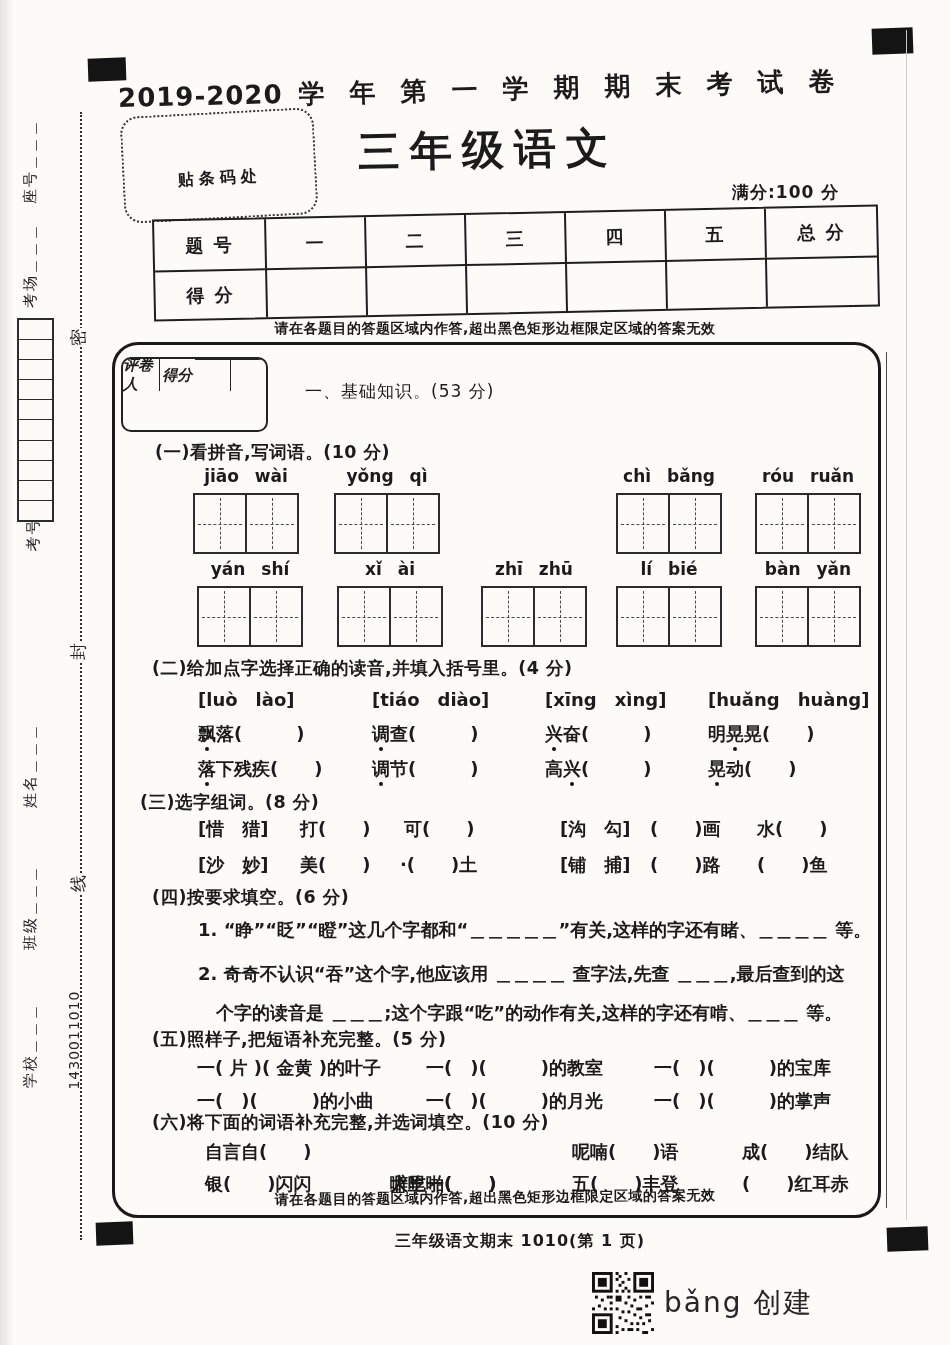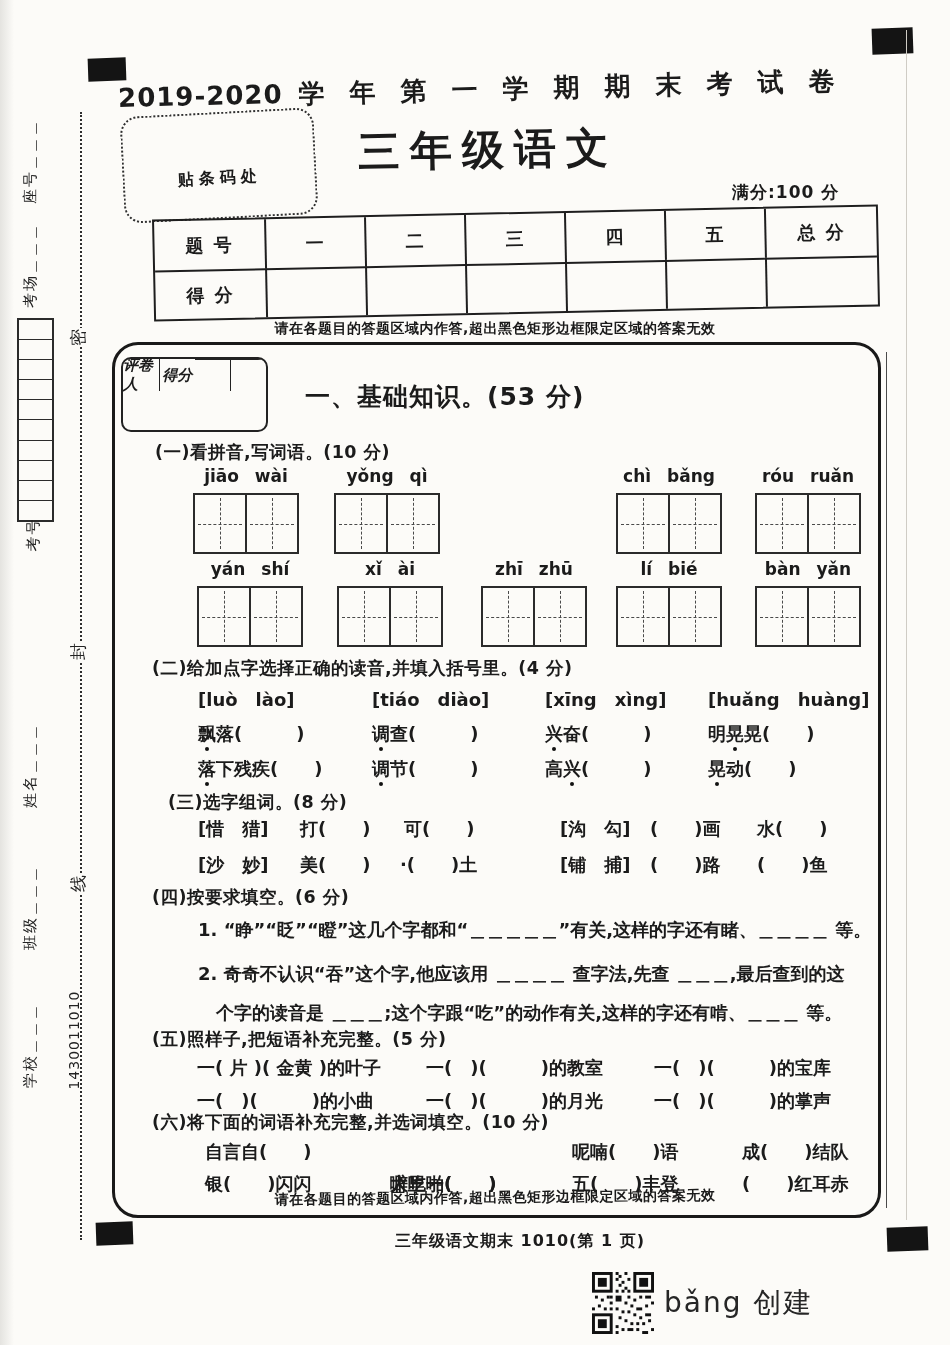--- a/index.html
+++ b/index.html
@@ -51,21 +51,21 @@
   .mainbox{position:absolute;border:3px solid #191919;border-radius:26px;}
 
   
   .grader{position:absolute;border:2.5px solid #222;border-radius:10px;overflow:hidden;
     display:grid;grid-template-columns:1fr 1fr 1fr 1fr;grid-template-rows:32px 37px;font-style:italic;}
   .grader div{border-left:1.5px solid #222;border-top:1.5px solid #222;display:flex;
     align-items:center;justify-content:center;font-size:15px;font-weight:700;}
   .grader div:nth-child(1),.grader div:nth-child(2){border-top:none;}
   .grader div:nth-child(1),.grader div:nth-child(3){border-left:none;}
 
-  .ptitle{position:absolute;font-size:25px;font-weight:700;letter-spacing:1px;}
+  .ptitle{position:absolute;font-size:17px;font-weight:400;letter-spacing:1px;}
   .stitle{position:absolute;font-size:17.5px;font-weight:700;letter-spacing:.5px;white-space:nowrap;}
   .titem{position:absolute;font-size:18px;font-weight:600;white-space:nowrap;}
 
   
   .pgroup{position:absolute;width:106px;text-align:center;}
   .pinyin{font-size:17px;font-weight:600;margin-bottom:7px;white-space:nowrap;word-spacing:10px;}
   .pbox{display:flex;border:2px solid #2b2b2b;height:57px;}
   .pcell{flex:1;position:relative;}
   .pcell + .pcell{border-left:2px solid #2b2b2b;}
   .pcell::before{content:"";position:absolute;left:50%;top:3px;bottom:3px;border-left:1.5px dashed #4a4a4a;}
@@ -234,21 +234,21 @@
   <div class="titem" style="left:198px;top:722px;"><span></span><span class="dotchar">飘</span><span>落(　　　)</span></div>
   <div class="titem" style="left:372px;top:722px;"><span></span><span class="dotchar">调</span><span>查(　　　)</span></div>
   <div class="titem" style="left:545px;top:722px;"><span></span><span class="dotchar">兴</span><span>奋(　　　)</span></div>
   <div class="titem" style="left:708px;top:722px;"><span>明</span><span class="dotchar">晃</span><span>晃(　　)</span></div>
 
   <div class="titem" style="left:198px;top:757px;"><span></span><span class="dotchar">落</span><span>下残疾(　　)</span></div>
   <div class="titem" style="left:372px;top:757px;"><span></span><span class="dotchar">调</span><span>节(　　　)</span></div>
   <div class="titem" style="left:545px;top:757px;"><span>高</span><span class="dotchar">兴</span><span>(　　　)</span></div>
   <div class="titem" style="left:708px;top:757px;"><span></span><span class="dotchar">晃</span><span>动(　　)</span></div>
 
-  <div class="stitle" style="left:168px;top:790px;">(三)选字组词。(8 分)</div>
+  <div class="stitle" style="left:140px;top:790px;">(三)选字组词。(8 分)</div>
   <div class="titem" style="left:198px;top:817px;">[惜　猎]</div>
   <div class="titem" style="left:300px;top:817px;">打(　　)</div>
   <div class="titem" style="left:404px;top:817px;">可(　　)</div>
   <div class="titem" style="left:560px;top:817px;">[沟　勾]</div>
   <div class="titem" style="left:650px;top:817px;">(　　)画</div>
   <div class="titem" style="left:757px;top:817px;">水(　　)</div>
   <div class="titem" style="left:198px;top:853px;">[沙　妙]</div>
   <div class="titem" style="left:300px;top:853px;">美(　　)</div>
   <div class="titem" style="left:400px;top:853px;">·(　　)土</div>
   <div class="titem" style="left:560px;top:853px;">[铺　捕]</div>

